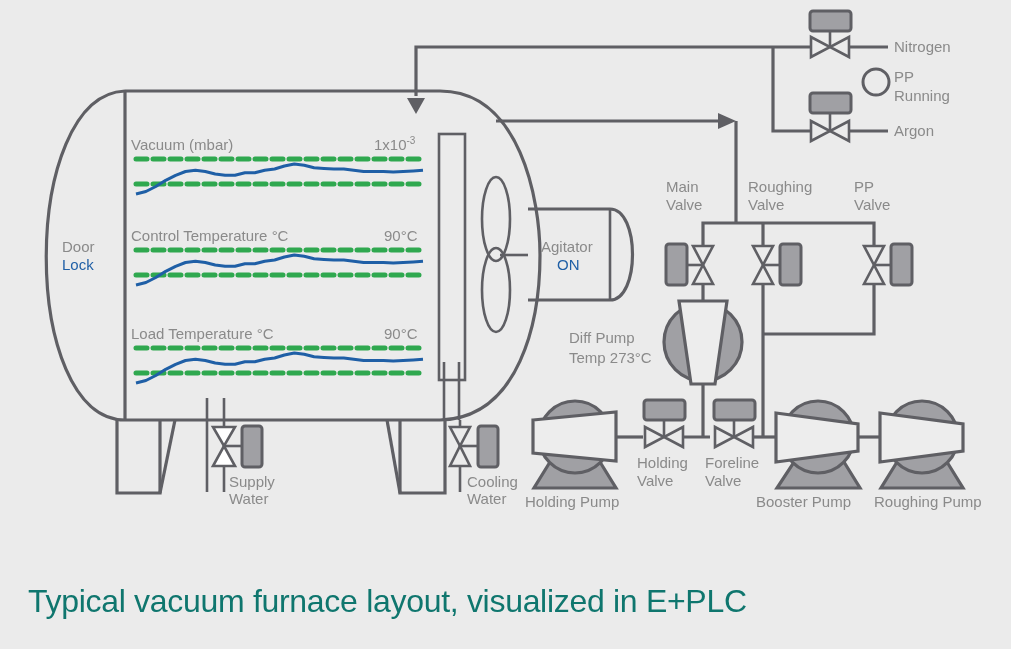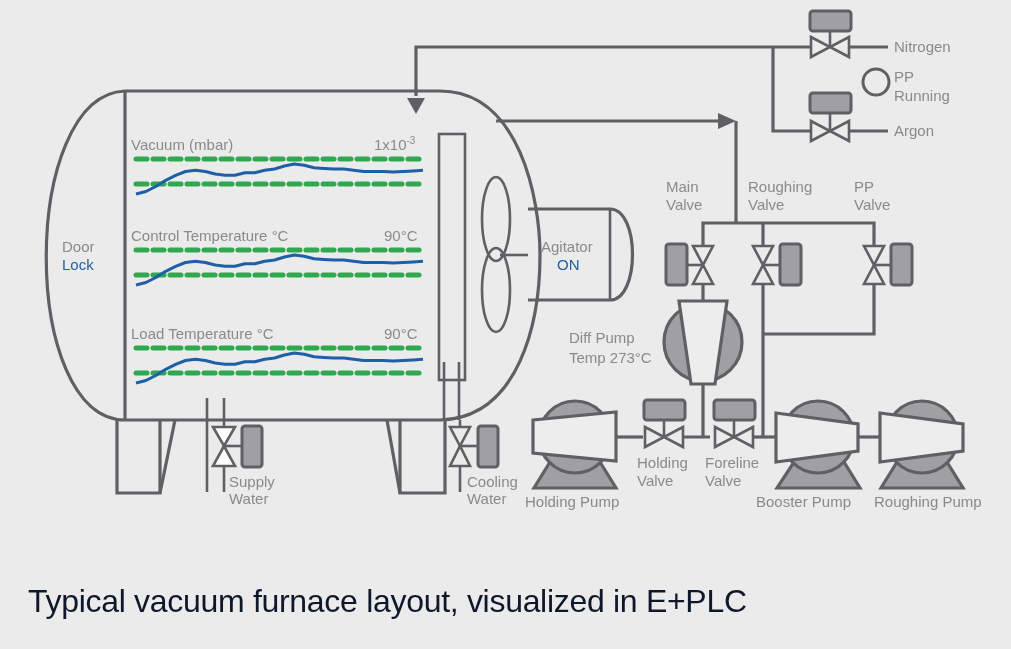--- a/index.html
+++ b/index.html
@@ -14,21 +14,21 @@
   .thin { stroke: #5f5f64; stroke-width: 2.6; fill: none; }
   .act { fill: #a0a0a4; stroke: #5f5f64; stroke-width: 3; }
   .vbody { fill: #ebebeb; stroke: #5f5f64; stroke-width: 2.6; }
   .pumpbody { fill: #a0a0a4; stroke: #5f5f64; stroke-width: 3.2; }
   .pumpcone { fill: #ededed; stroke: #5f5f64; stroke-width: 3.2; }
   .blue { fill: #1f5fa6 !important; }
   .trend { stroke: #1f5fa6; stroke-width: 3; fill: none; stroke-linejoin: round; }
   .limit { stroke: #2fa84f; stroke-width: 5; stroke-dasharray: 11 6; stroke-linecap: round; fill: none; }
   #caption {
     position: absolute; left: 28px; top: 583px;
-    font-size: 32px; color: #0f172a; letter-spacing: -0.3px;
+    font-size: 32px; color: #0f766e; letter-spacing: -0.3px;
     font-family: "Liberation Sans", sans-serif;
   }
 </style>
 </head>
 <body>
 
 <div id="stage">
 <svg width="1011" height="649" viewBox="0 0 1011 649">
 
   <g>

